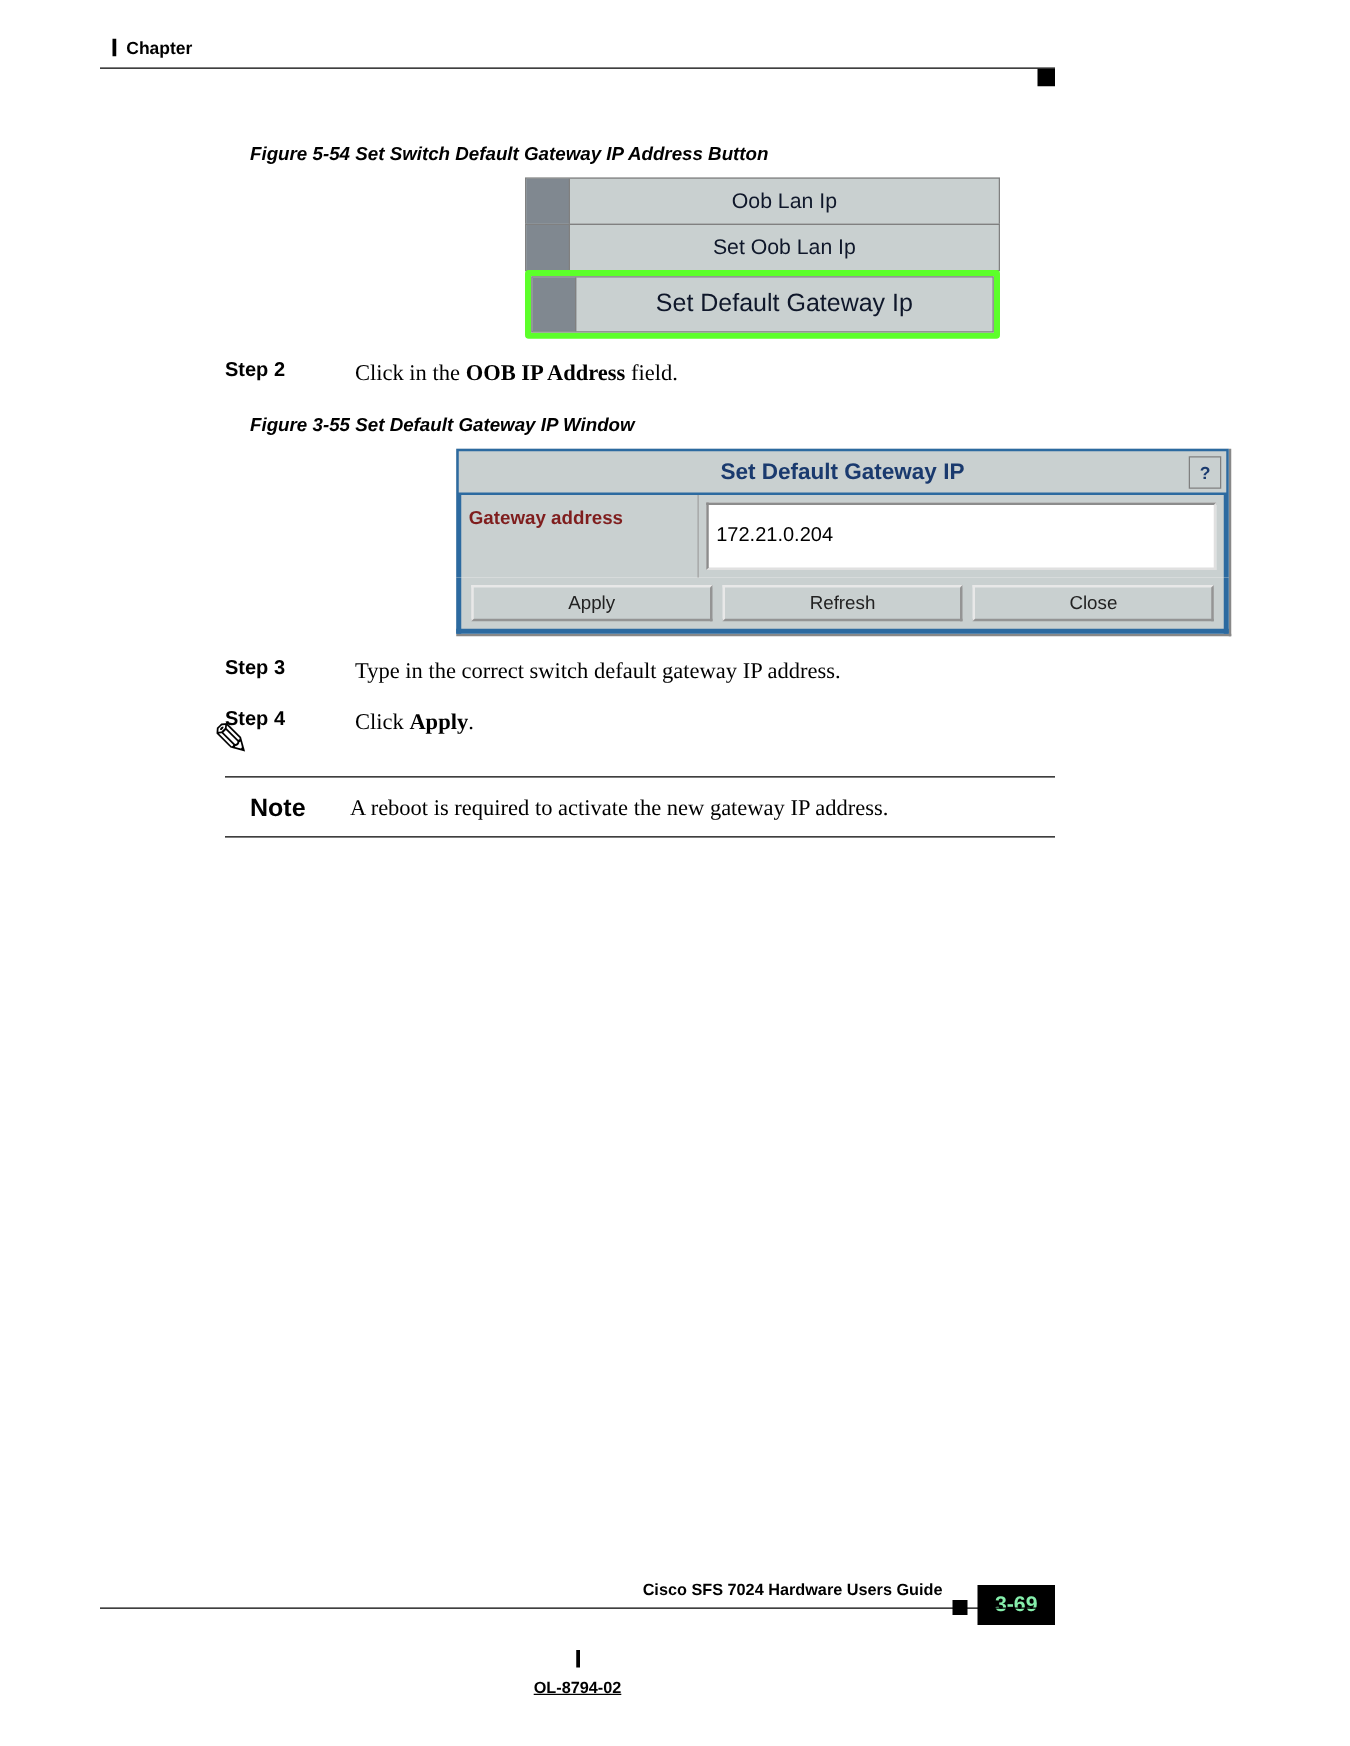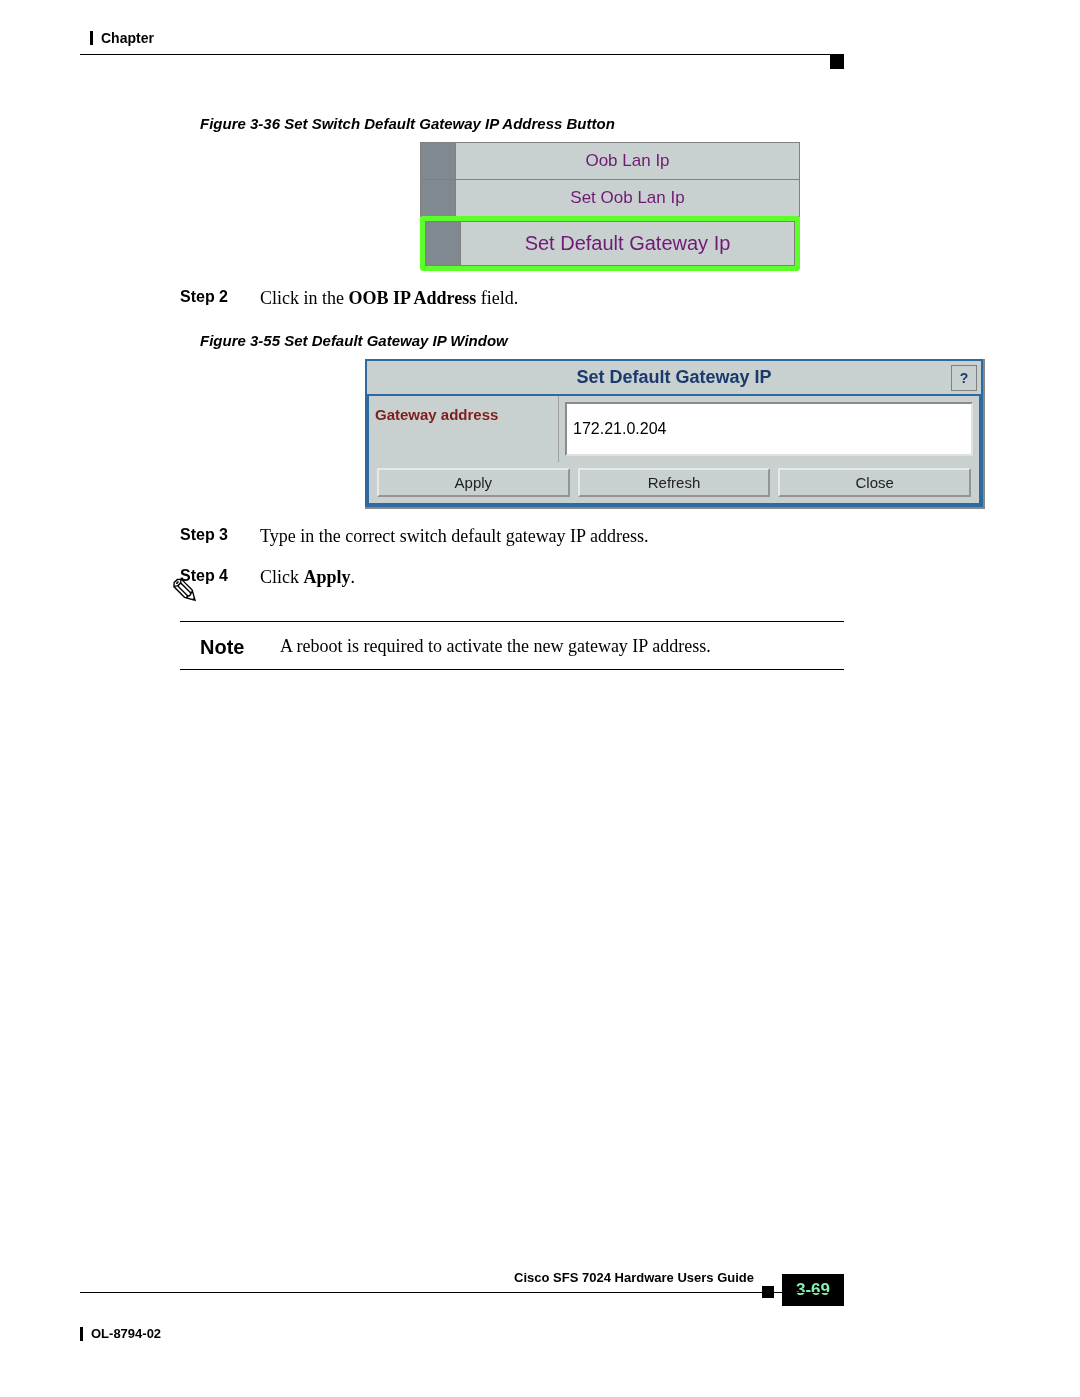--- a/index.html
+++ b/index.html
@@ -75,34 +75,35 @@
     width: 34px;
     background: #808890;
     border-right: 1px solid #808080;
   }
   .btn-label {
     flex: 1;
     text-align: center;
     font-family: Arial, Helvetica, sans-serif;
     font-size: 17px;
     padding: 8px 0;
-    color: #701a75;
+    color: #0f172a;
   }
   .hl-wrap {
     border: 5px solid #5cff2a;
     padding: 0;
     border-radius: 3px;
   }
   .hl-wrap .btn-label { font-size: 20px; padding: 10px 0; }
   
   .step-row {
     display: flex;
     margin: 14px 0 0 100px;
     font-size: 18px;
     line-height: 1.5;
+    gap: 24px;
   }
   .step-label {
     font-family: Arial, Helvetica, sans-serif;
     font-weight: bold;
     font-size: 16px;
     width: 80px;
     flex-shrink: 0;
   }
   .step-text { flex: 1; }
   .bold { font-weight: bold; }
@@ -215,23 +216,24 @@
     width: 60px;
     flex-shrink: 0;
   }
   .note-text {
     font-size: 18px;
     flex: 1;
   }
   
   .footer {
     position: absolute;
-    bottom: 56px;
+    bottom: 40px;
     left: 80px;
     right: 80px;
+    text-decoration: underline;
   }
   .f-rule-area { position: relative; height: 30px; }
   .f-rule {
     border: none;
     border-top: 1px solid #000;
     margin: 0;
     position: absolute;
     top: 12px; left: 0; right: 0;
   }
   .f-small-box {
@@ -261,37 +263,38 @@
     padding: 6px 14px;
   }
   .f-left {
     display: flex;
     align-items: center;
     gap: 8px;
     margin-top: 16px;
     font-family: Arial, Helvetica, sans-serif;
     font-weight: bold;
     font-size: 13px;
+    flex-direction: column;
   }
 </style>
 </head>
 <body>
 
 <div class="page">
 
   <div class="header-row">
     <span class="tick-vert"></span>
     <span>Chapter</span>
   </div>
   <div class="corner-box"></div>
   <hr class="header-rule">
 
   <div class="content">
 
-    <div class="fig-caption">Figure 3-36   Set Switch Default Gateway IP Address Button</div>
+    <div class="fig-caption">Figure 5-54   Set Switch Default Gateway IP Address Button</div>
     <div class="btn-panel">
       <div class="btn-row">
         <div class="btn-spacer"></div>
         <div class="btn-label">Oob Lan Ip</div>
       </div>
       <div class="btn-row">
         <div class="btn-spacer"></div>
         <div class="btn-label">Set Oob Lan Ip</div>
       </div>
       <div class="hl-wrap">

